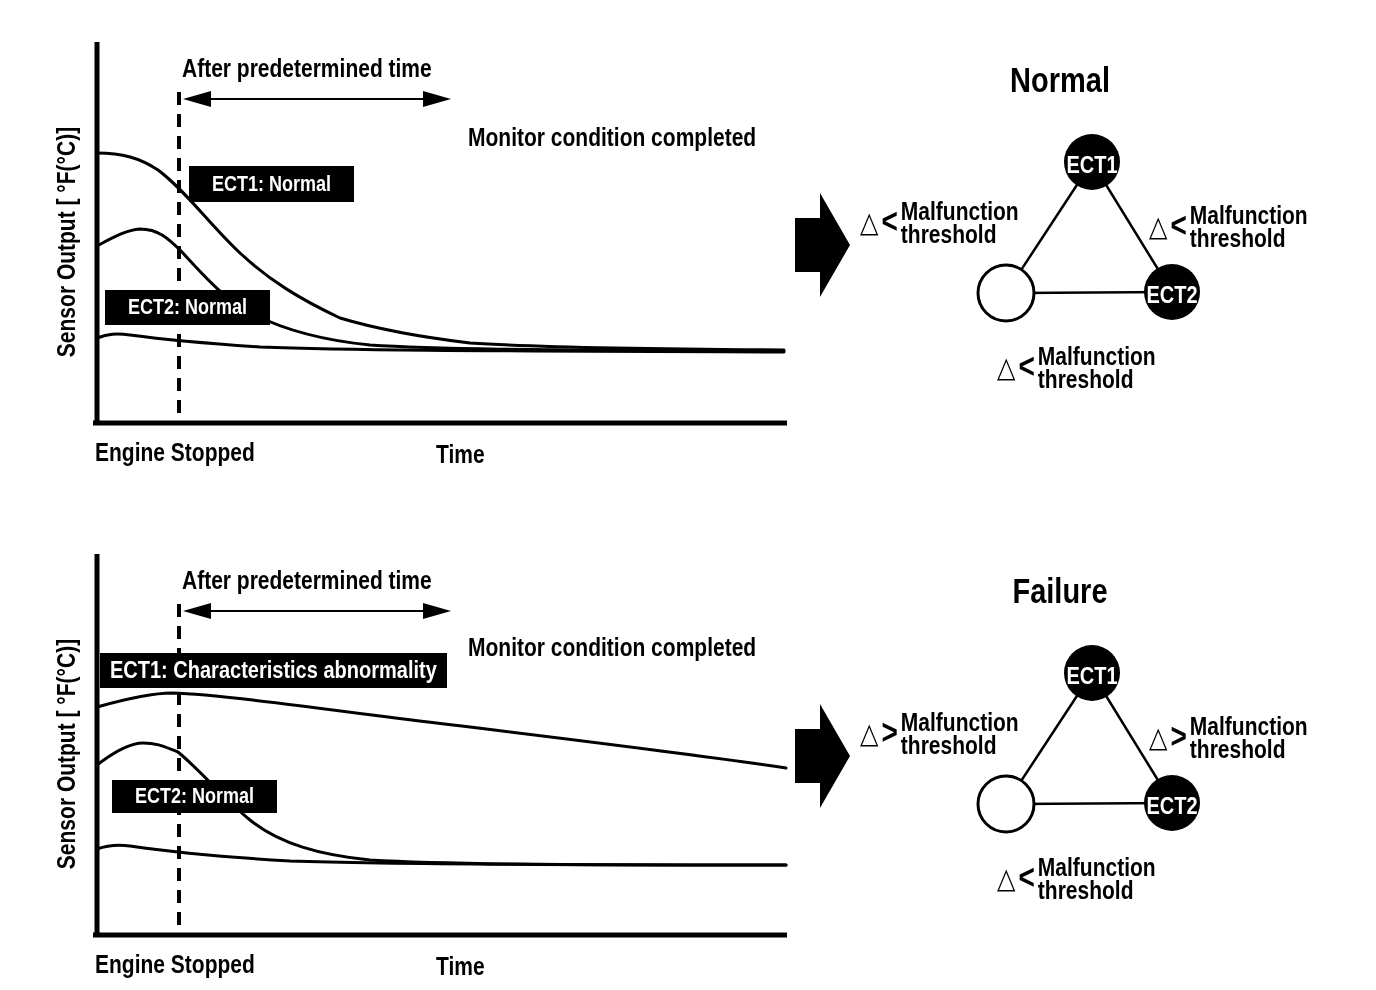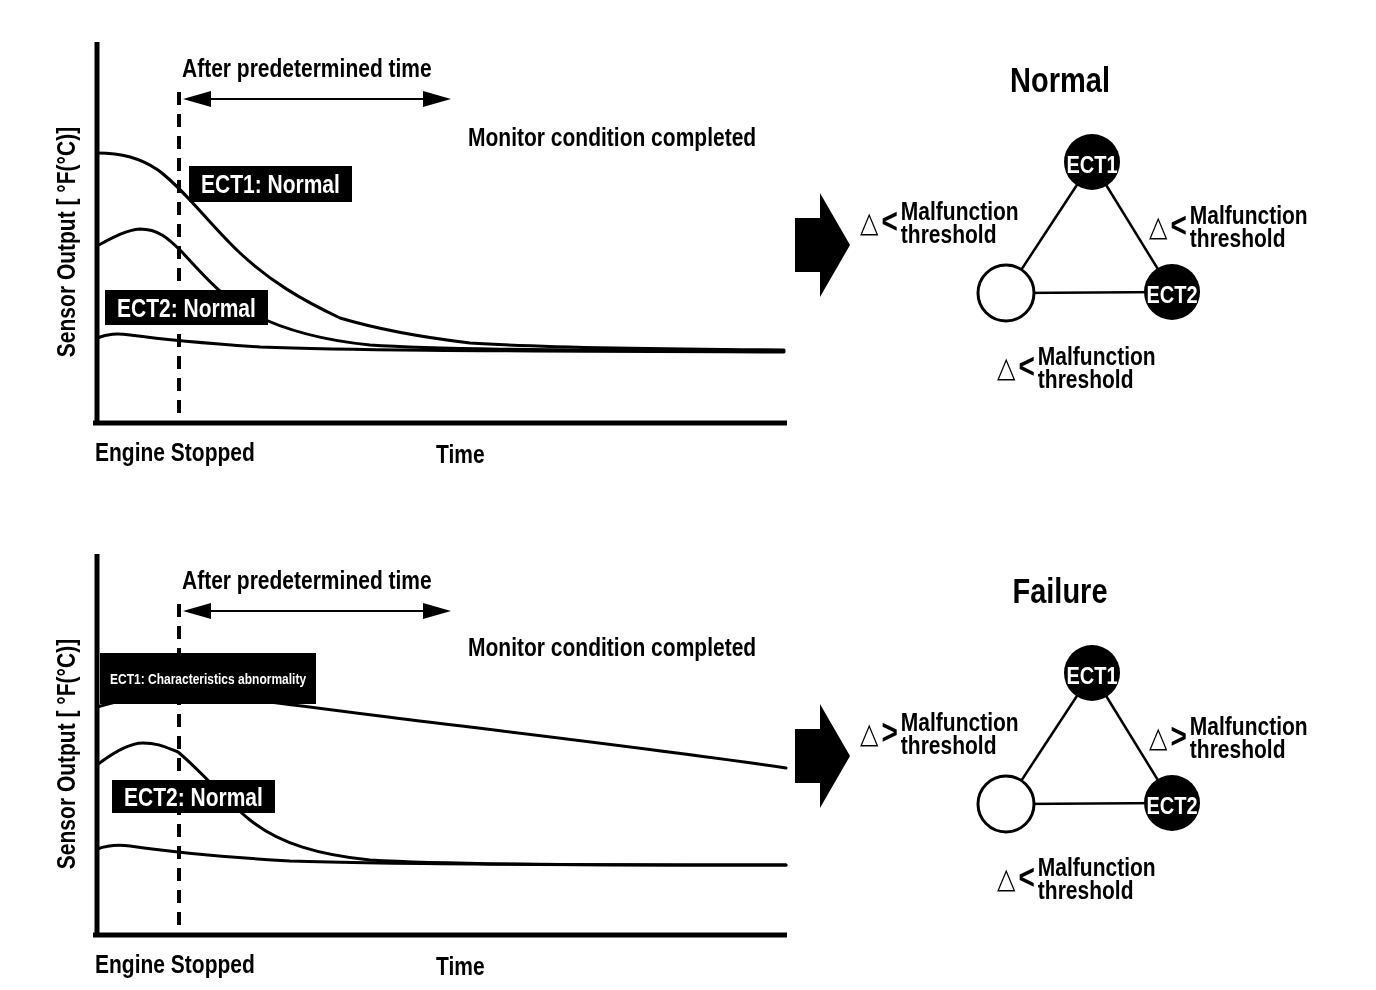--- a/index.html
+++ b/index.html
@@ -19,25 +19,25 @@
     position:absolute; font-weight:700; font-size:29px; line-height:34px;
     width:200px; text-align:center; transform:scaleY(1.22); transform-origin:center top;
   }
   .ylabel {
     position:absolute; font-weight:700; font-size:21px; line-height:24px;
     width:250px; text-align:center; white-space:nowrap;
     transform:rotate(-90deg) scaleY(1.25); transform-origin:center center;
   }
   .box {
     position:absolute; background:#000; color:#fff; display:flex;
-    align-items:center; padding:0 12px; font-weight:700; font-size:21px;
+    align-items:center; padding:0 23px; font-weight:700; font-size:18px;
     white-space:nowrap;
   }
   .box > span { display:inline-block; transform:scaleY(1.22); transform-origin:center center; }
-  .box.long { font-size:12px; padding:8px 10px; }
+  .box.long { font-size:20px; padding:0 10px; }
   .node-label {
     position:absolute; width:80px; text-align:center; color:#fff;
     font-weight:700; font-size:20px; line-height:24px;
     transform:scaleY(1.22); transform-origin:center top;
   }
   .thr {
     position:absolute; display:flex; align-items:center; gap:3px; height:52px;
   }
   .thr .delta {
     display:inline-block; font-weight:700; font-size:24px; line-height:24px;

